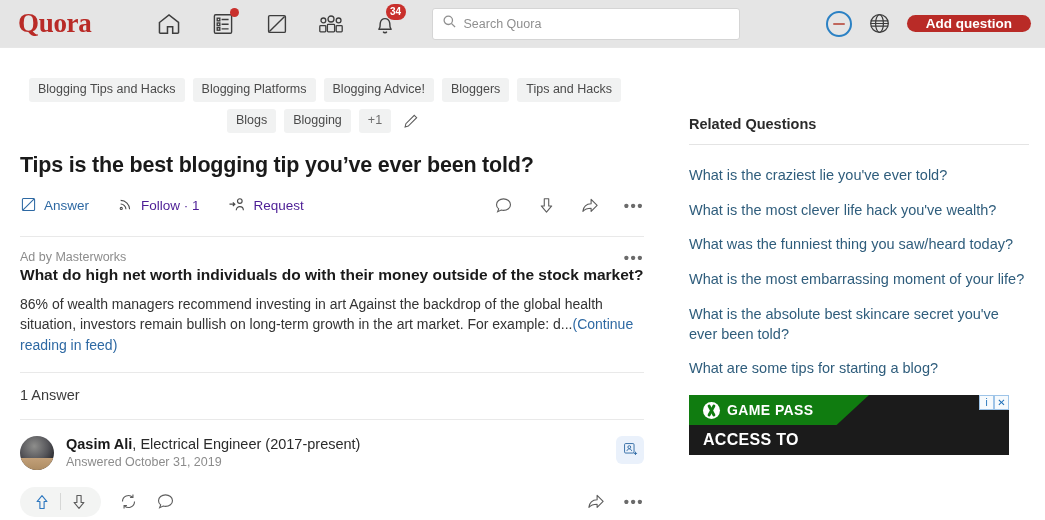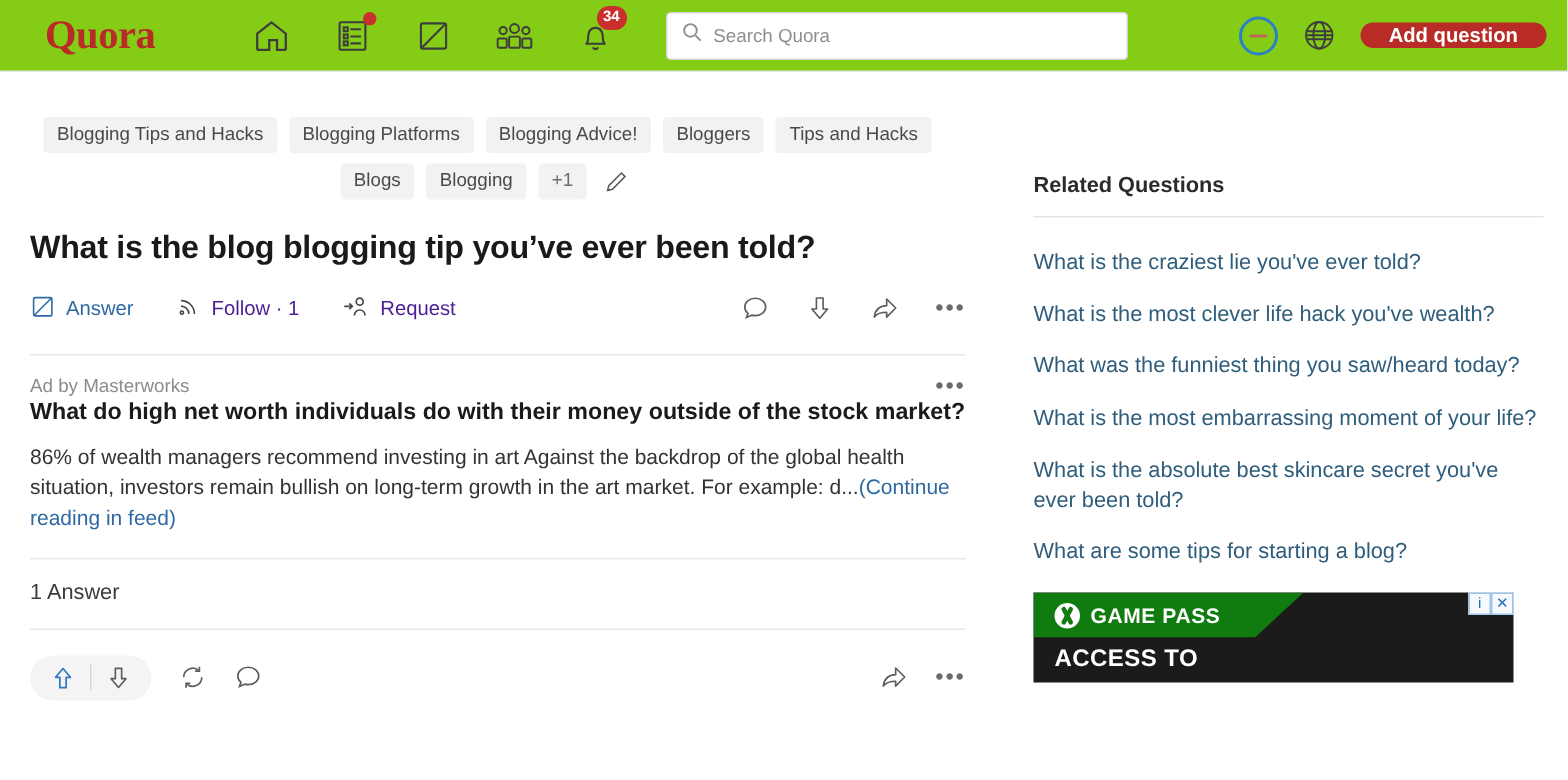--- a/index.html
+++ b/index.html
@@ -9,24 +9,23 @@
     font-family: "Liberation Sans", sans-serif;
     overflow: hidden;
   }
 
   
   .header {
     position: relative;
     height: 48px;
     width: 1045px;
     border-bottom: 1px solid #e7e7e7;
-    background: #84cc16;
+    background: #e5e5e5;
     display: flex;
     align-items: center;
-    padding-left: 12px;
   }
   .logo {
     font-family: "Liberation Serif", serif;
     font-weight: bold;
     font-size: 27px;
     color: #b92b27;
     letter-spacing: -0.3px;
     margin-left: 18px;
     line-height: 1;
   }
@@ -412,21 +411,21 @@
       <div class="tag">Blogs</div>
       <div class="tag">Blogging</div>
       <div class="tag tag-more">+1</div>
       <div class="tag-edit">
         <svg width="16" height="16" viewBox="0 0 20 20" fill="none" stroke="#5a5a5a" stroke-width="1.3">
           <path d="M14.1 2.9 17.1 5.9 6.6 16.4 2.6 17.4 3.6 13.4z"></path>
         </svg>
       </div>
     </div>
 
-    <div class="question-title">What is the blog blogging tip you’ve ever been told?</div>
+    <div class="question-title">Tips is the best blogging tip you’ve ever been told?</div>
 
     <div class="q-actions">
       <div class="qa-item blue">
         <span>
           <svg width="17" height="17" viewBox="0 0 24 24" fill="none" stroke="#2e69a3" stroke-width="1.5">
             <rect x="3.4" y="3.4" width="17.2" height="17.2" rx="1.4"></rect>
             <path d="M20 4 4 20"></path>
           </svg>
         </span>
         <span class="lbl">Answer</span>
@@ -488,20 +487,37 @@
         <span>86% of wealth managers recommend investing in art Against the backdrop of the global health situation, investors remain bullish on long-term growth in the art market. For example: d...</span><span class="ad-cta">(Continue reading in feed)</span>
       </div>
     </div>
 
     <div class="divider"></div>
 
     <div class="answers-count">1 Answer</div>
 
     <div class="divider"></div>
 
+    <div class="answer">
+      <div class="ava"></div>
+      <div class="ans-meta">
+        <div class="ans-author">
+          <b>Qasim Ali</b><span>, Electrical Engineer (2017-present)</span>
+        </div>
+        <div class="ans-date">Answered October 31, 2019</div>
+      </div>
+      <div class="follow-user">
+        <svg width="17" height="17" viewBox="0 0 24 24" fill="none" stroke="#2e69a3" stroke-width="1.3">
+          <rect x="3.6" y="3.6" width="13.4" height="13.4" rx="1.6"></rect>
+          <circle cx="10.3" cy="8.6" r="2"></circle>
+          <path d="M7 14.2c0-1.8 1.5-3 3.3-3s3.3 1.2 3.3 3"></path>
+          <path d="M19 15.2v4.6M16.7 17.5h4.6"></path>
+        </svg>
+      </div>
+    </div>
 
     <div class="ans-actions">
       <div class="vote-pill">
         <div class="vote-btn">
           <svg width="18" height="18" viewBox="0 0 24 24" fill="none" stroke="#2e78c0" stroke-width="1.5" stroke-linejoin="round">
             <path d="M12 3.6l6.6 7.8h-3.8v9.2H9.2v-9.2H5.4z"></path>
           </svg>
         </div>
         <div class="vote-sep"></div>
         <div class="vote-btn">

